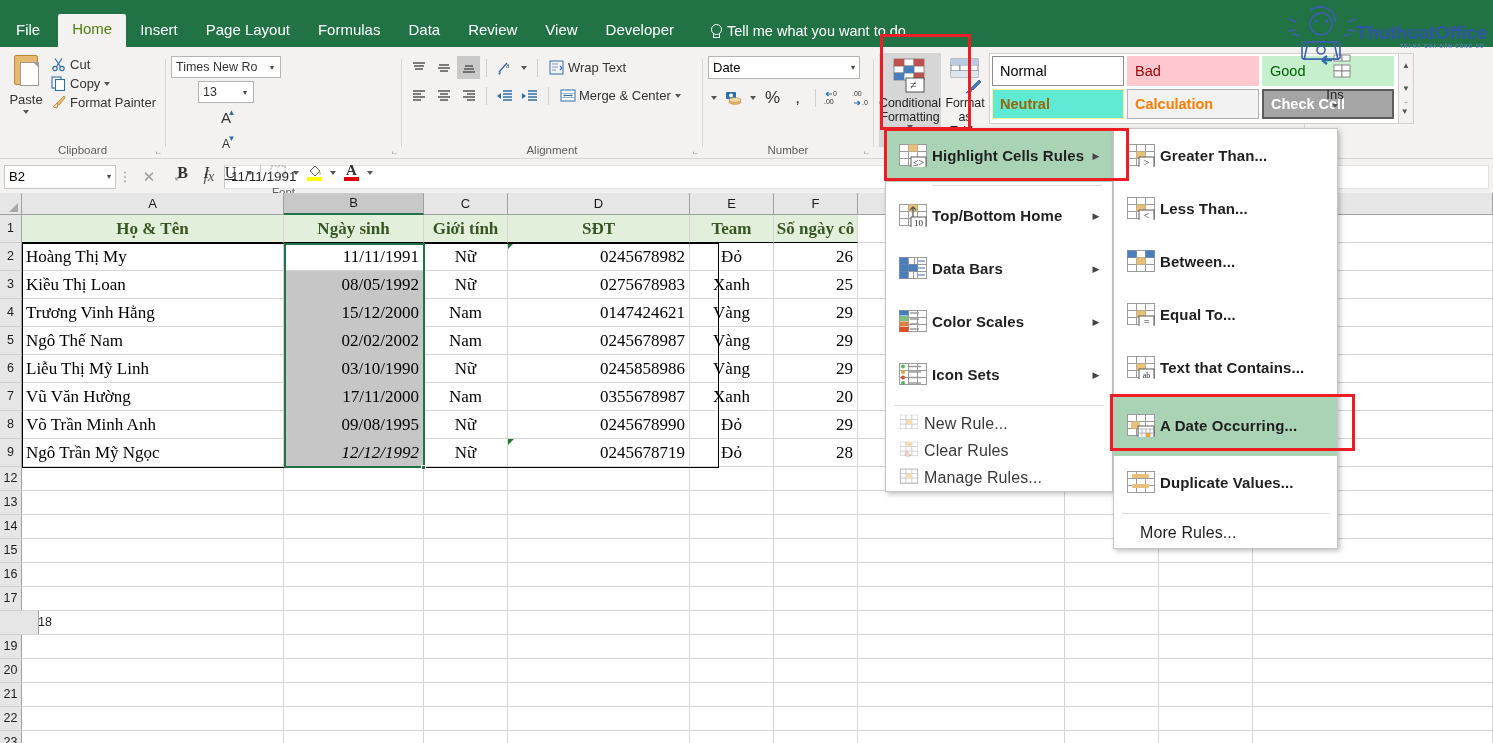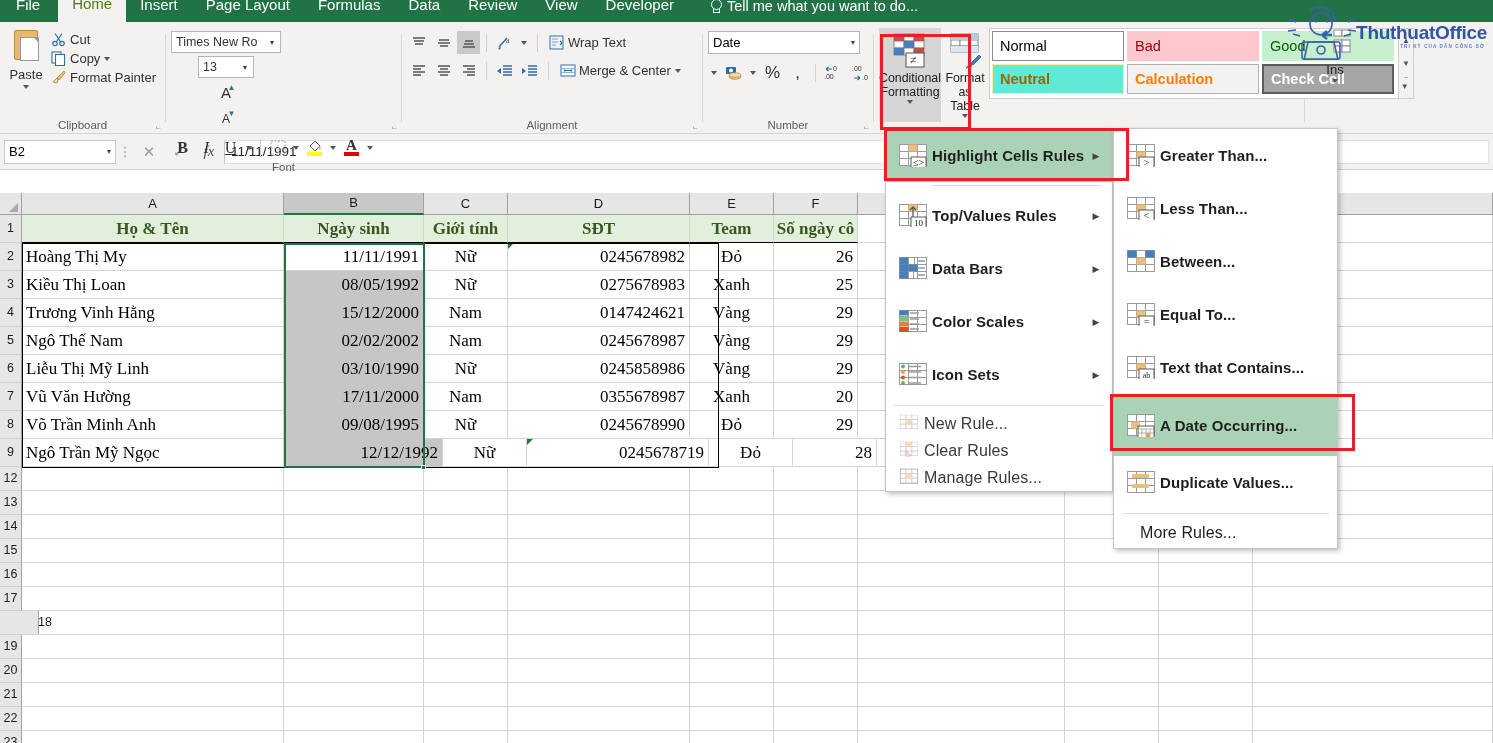--- a/index.html
+++ b/index.html
@@ -6,21 +6,21 @@
   html,body { width:1493px; height:743px; overflow:hidden; }
   body {
     font-family: "Liberation Sans", sans-serif;
     font-size: 13px;
     background:#ffffff;
     position:relative;
   }
 
   
   .tabbar{
-    height:22px; background:#217346; display:flex; align-items:flex-end;
+    height:47px; background:#217346; display:flex; align-items:flex-end;
     position:relative; z-index:5;
   }
   .tab{
     color:#ffffff; font-size:15px; padding:6px 14px 8px 14px; line-height:18px;
     cursor:default; white-space:nowrap;
   }
   .tab.file{ padding-left:16px; padding-right:18px; }
   .tab.active{ background:#f3f2f1; color:#4d7c0f; border-radius:2px 2px 0 0; padding-bottom:9px;}
   .tellme{ color:#ffffff; font-size:14.5px; display:flex; align-items:center; gap:6px; padding:6px 10px 8px 22px;}
   .bulb{ width:11px;height:15px;display:inline-block;position:relative;}
@@ -763,21 +763,21 @@
             </div>
             <div class="gc" style="width:207px;height:28px;"></div>
             <div class="gc" style="width:94px;height:28px;"></div>
             <div class="gc" style="width:94px;height:28px;"></div>
             <div class="gc" style="width:240px;height:28px;"></div>
           </div>
           <div class="gr" style="height: 28px;">
             <div class="gc tblcell tleft" style="width:262px;height:28px;position:relative;">
               <span>Ngô Trần Mỹ Ngọc</span>
             </div>
-            <div class="gc tblcell tright selband" style="width:159px;height:28px;position:relative;">
+            <div class="gc tblcell tright selband" style="width:140px;height:28px;position:relative;font-style:italic;">
               <span>12/12/1992</span>
             </div>
             <div class="gc tblcell tcenter" style="width:84px;height:28px;position:relative;">
               <span>Nữ</span>
             </div>
             <div class="gc tblcell tright" style="width:182px;height:28px;position:relative;">
               <span class="greenmark"></span>
               <span>0245678719</span>
             </div>
             <div class="gc tblcell tcenter" style="width:84px;height:28px;position:relative;">
@@ -986,21 +986,21 @@
     <rect x="0.5" y="14.5" width="9" height="7"></rect>
               <rect x="9.5" y="14.5" width="9" height="7"></rect>
               <rect x="18.5" y="14.5" width="9" height="7"></rect>
             </g>
             <rect x="9.5" y="0.5" width="9" height="7" fill="#e8c07a"></rect>
             <path d="M14 14 L14 3 M11 6 L14 3 L17 6" stroke="#5a5a5a" stroke-width="1.3" fill="none"></path>
             <rect x="12" y="13" width="15" height="11" fill="#fff" stroke="#5a5a5a" stroke-width="1"></rect>
             <text x="19.5" y="22" font-size="9" font-family="serif" fill="#222" text-anchor="middle">10</text>
           </svg>
         </span>
-        <span class="mlbl">Top/Values Rules</span>
+        <span class="mlbl">Top/Bottom Home</span>
         <span class="marr">▶</span>
       </div>
       <div class="mi">
         <span class="mico">
           <svg width="28" height="23" viewBox="0 0 28 23">
             <g stroke="#9a9a9a" stroke-width="1" fill="#fff">
     <rect x="0.5" y="0.5" width="9" height="7"></rect>
               <rect x="9.5" y="0.5" width="9" height="7"></rect>
               <rect x="18.5" y="0.5" width="9" height="7"></rect>
     <rect x="0.5" y="7.5" width="9" height="7"></rect>

